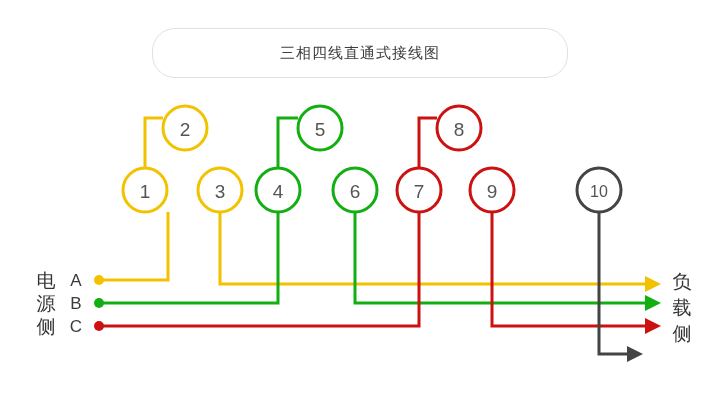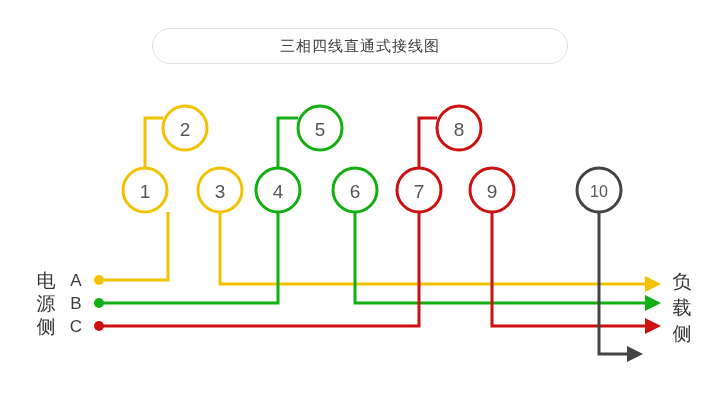--- a/index.html
+++ b/index.html
@@ -17,21 +17,21 @@
     position: relative;
     width: 720px;
     height: 400px;
     background: #ffffff;
   }
   #title-pill {
     position: absolute;
     left: 152px;
     top: 28px;
     width: 416px;
-    height: 36px;
+    height: 50px;
     box-sizing: border-box;
     border: 1px solid #e0e0e0;
     border-radius: 23px;
     background: #ffffff;
     display: flex;
     align-items: center;
     justify-content: center;
   }
   #title-text {
     font-size: 15px;

